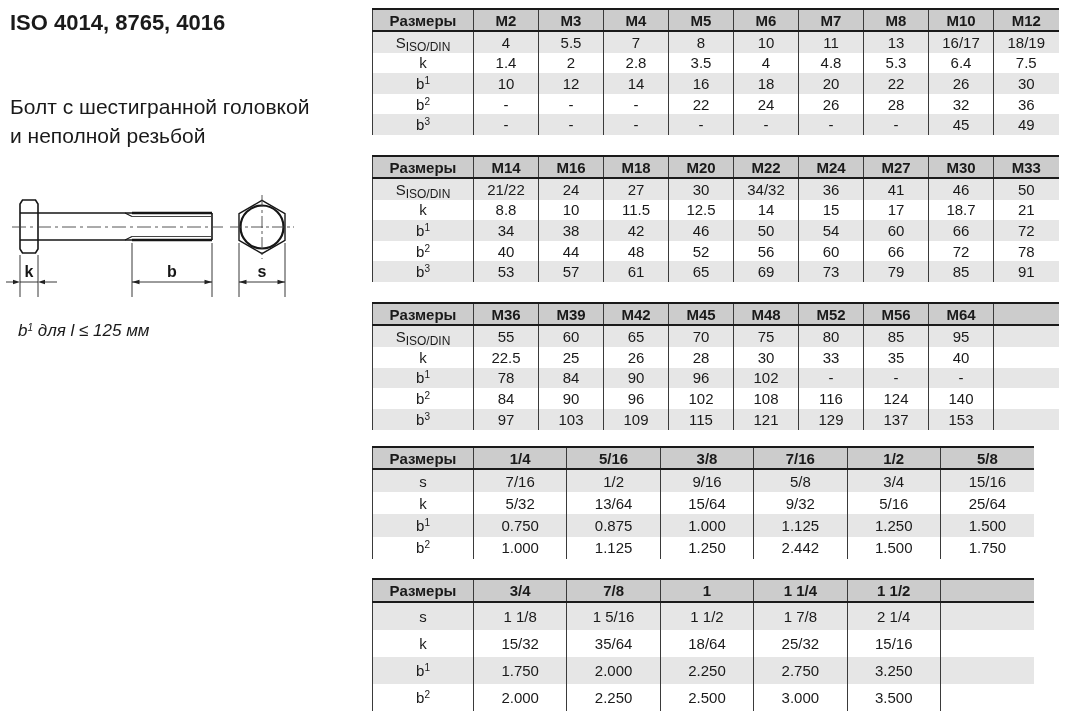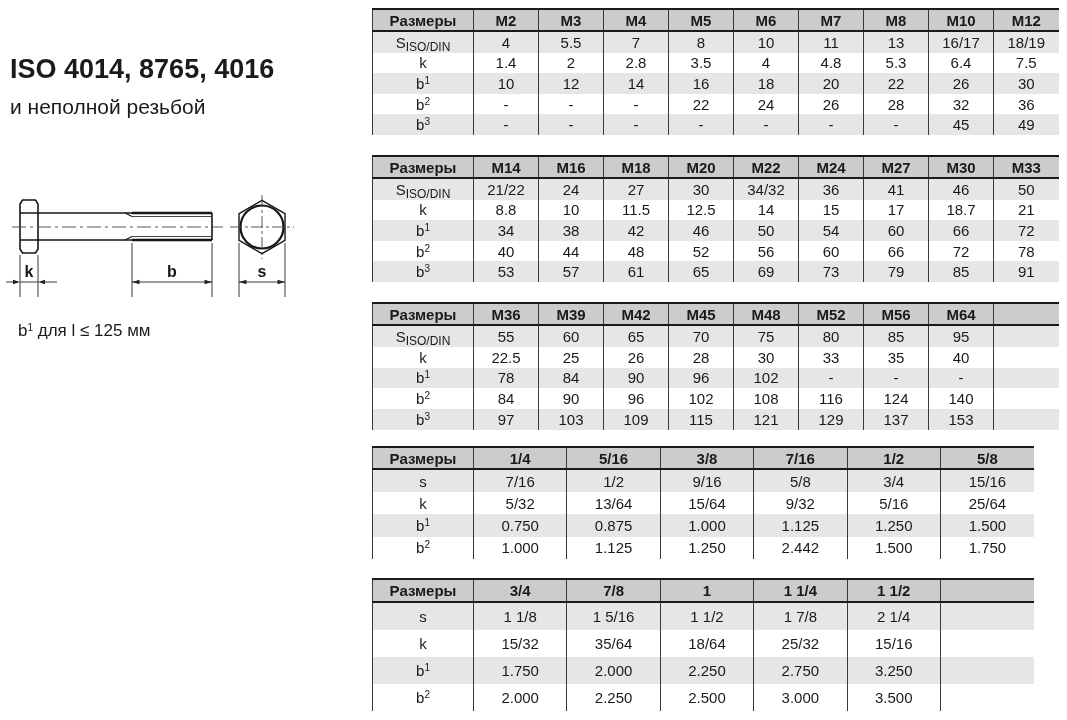--- a/index.html
+++ b/index.html
@@ -10,24 +10,24 @@
     --text:#1a1a1a;
   }
   html,body{margin:0;padding:0;}
   body{
     width:1067px;height:720px;position:relative;background:#ffffff;
     font-family:"Liberation Sans", sans-serif;color:var(--text);
     overflow:hidden;
   }
   
   .titleblock{position:absolute;left:10px;top:6px;}
-  .title-line{font-size:27px;font-weight:700;line-height:34px;letter-spacing:0px;margin-top:46px;}
+  .title-line{font-size:22px;font-weight:700;line-height:34px;letter-spacing:0px;}
   .subtitleblock{position:absolute;left:10px;top:92px;}
   .subtitle-line{font-size:21px;line-height:29px;}
-  .footnotes{position:absolute;left:18px;top:320px;font-size:17px;line-height:21.5px;}
+  .footnotes{position:absolute;left:18px;top:320px;font-size:17px;line-height:21.5px;font-style:italic;}
   .sup{font-size:10px;position:relative;top:-5px;}
   .subsc{font-size:12px;position:relative;top:3px;letter-spacing:0px;}
   .drawing{position:absolute;left:5px;top:185px;}
   
   .tbl-wrap{position:absolute;}
   #t1{left:372px;top:8px;}
   #t2{left:372px;top:155px;}
   #t3{left:372px;top:302px;}
   #t4{left:372px;top:446px;}
   #t5{left:372px;top:578px;}
@@ -51,20 +51,21 @@
   #t5 th{height:21px;}
 </style>
 </head>
 <body>
 
 <div class="titleblock">
   <div class="title-line">ISO 4014, 8765, 4016</div>
 </div>
 
 <div class="subtitleblock">
+  <div class="subtitle-line">Болт с шестигранной головкой</div>
   <div class="subtitle-line">и неполной резьбой</div>
 </div>
 
 <svg class="drawing" width="335" height="140" viewBox="0 0 335 140" xmlns="http://www.w3.org/2000/svg">
 
   <g stroke="#161616" fill="none" stroke-width="1.6">
     <polygon points="17.5,15 30.5,15 33,19 33,64 30.5,68 17.5,68 15,64 15,19" fill="#ffffff"></polygon>
     <path d="M15,28 H33 M15,55 H33"></path>
 
     <path d="M33,28 H207 M33,55 H207 M207,28 V55"></path>

